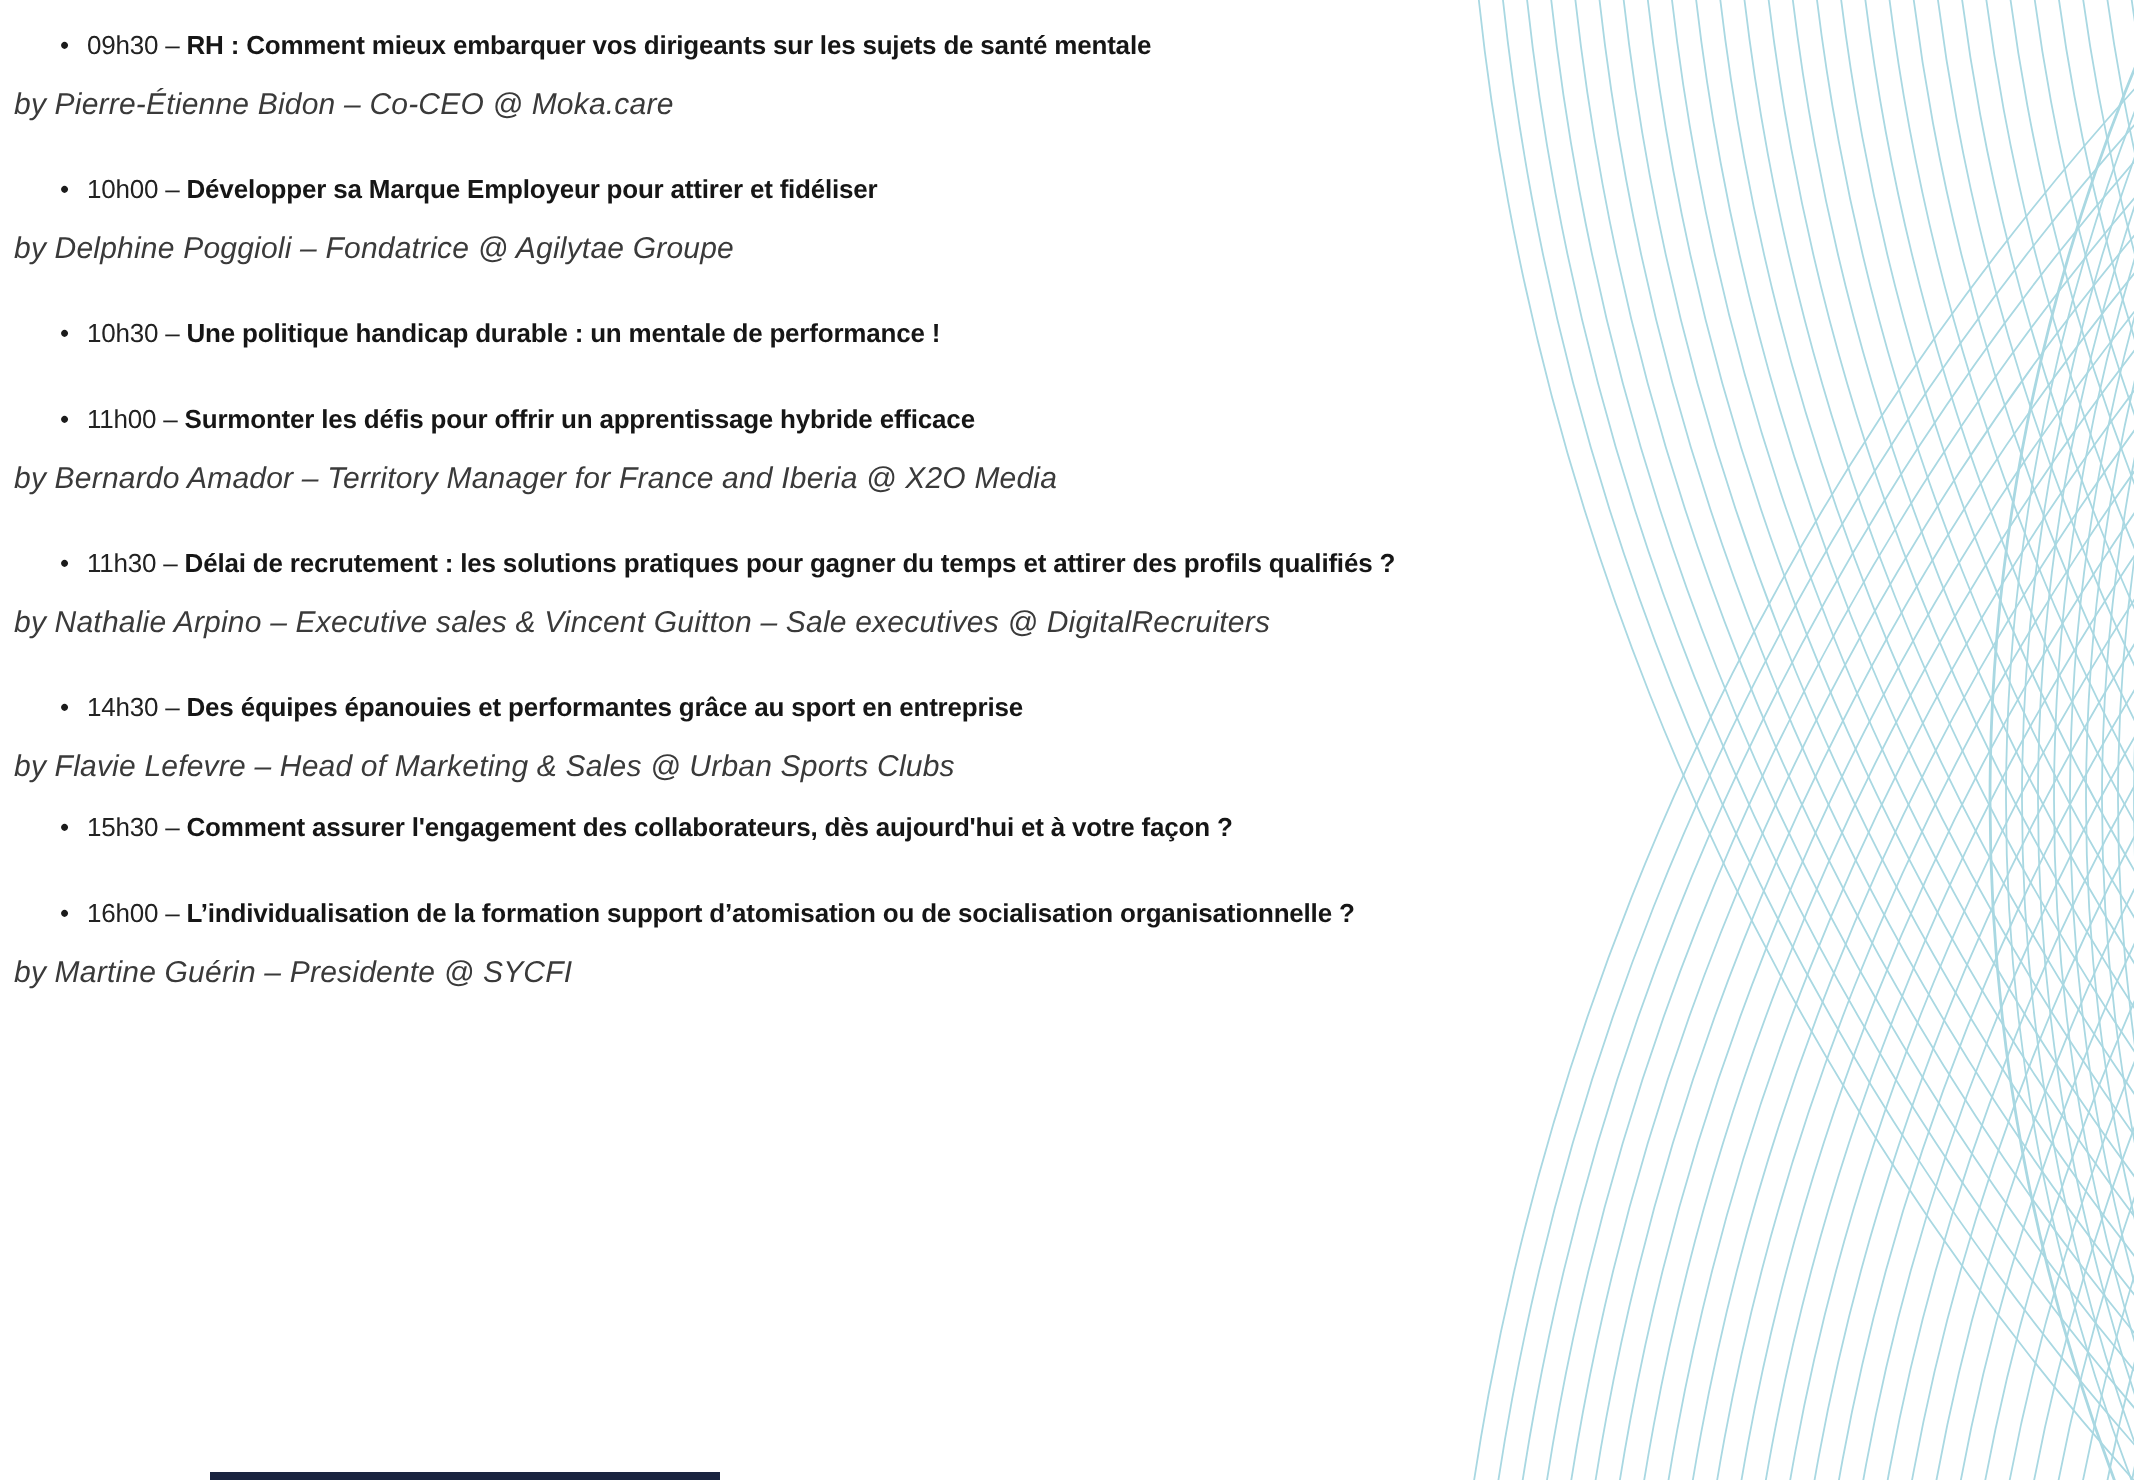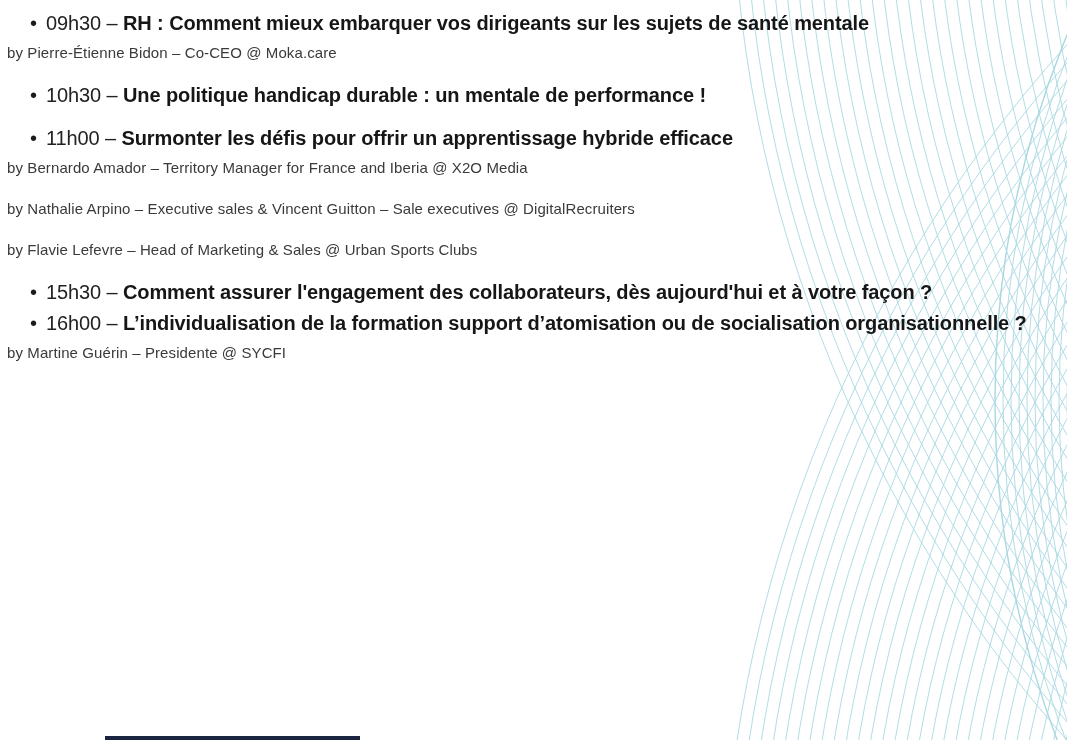--- a/index.html
+++ b/index.html
@@ -29,32 +29,33 @@
   .agenda {
     position: relative;
     z-index: 1;
     padding: 12px 0 0 7px;
     list-style: none;
   }
   .agenda-item { margin-bottom: 21px; }
   .agenda-item:nth-child(7) { margin-top: -12px; }
   .title-line {
     padding-left: 23px;
-    font-size: 20px;
+    font-size: 13px;
     line-height: 22px;
     white-space: nowrap;
     color: #222222;
     letter-spacing: -0.1px;
   }
   .bullet { margin-right: 9px; color: #1b1b1b; }
   .session-time { font-weight: 400; }
   .dash { font-weight: 400; }
   .session-title { font-weight: 700; color: #161616; }
   .session-speaker {
     margin-top: 9px;
+    font-style: italic;
     font-size: 15px;
     line-height: 20px;
     color: #3a3a3a;
     white-space: nowrap;
     letter-spacing: 0.1px;
   }
   .bottom-bar {
     position: absolute;
     left: 105px;
     bottom: 0;
@@ -137,41 +138,53 @@
   </svg>
 
 <ul class="agenda">
   <li class="agenda-item">
     <div class="title-line">
       <span class="bullet">•</span><span class="session-time">09h30</span><span class="dash"> – </span><span class="session-title">RH : Comment mieux embarquer vos dirigeants sur les sujets de santé mentale</span>
     </div>
     <div class="session-speaker">by Pierre-Étienne Bidon – Co-CEO @ Moka.care</div>
   </li>
 
+  <li class="agenda-item">
+    <div class="title-line">
+      <span class="bullet">•</span><span class="session-time">10h00</span><span class="dash"> – </span><span class="session-title">Développer sa Marque Employeur pour attirer et fidéliser</span>
+    </div>
+    <div class="session-speaker">by Delphine Poggioli – Fondatrice @ Agilytae Groupe</div>
+  </li>
 
   <li class="agenda-item">
     <div class="title-line">
       <span class="bullet">•</span><span class="session-time">10h30</span><span class="dash"> – </span><span class="session-title">Une politique handicap durable : un mentale de performance !</span>
     </div>
   </li>
 
   <li class="agenda-item">
     <div class="title-line">
       <span class="bullet">•</span><span class="session-time">11h00</span><span class="dash"> – </span><span class="session-title">Surmonter les défis pour offrir un apprentissage hybride efficace</span>
     </div>
     <div class="session-speaker">by Bernardo Amador – Territory Manager for France and Iberia @ X2O Media</div>
   </li>
 
   <li class="agenda-item">
+    <div class="title-line">
+      <span class="bullet">•</span><span class="session-time">11h30</span><span class="dash"> – </span><span class="session-title">Délai de recrutement : les solutions pratiques pour gagner du temps et attirer des profils qualifiés ?</span>
+    </div>
     <div class="session-speaker">by Nathalie Arpino – Executive sales &amp;  Vincent Guitton – Sale executives @ DigitalRecruiters</div>
   </li>
 
 
 
   <li class="agenda-item">
+    <div class="title-line">
+      <span class="bullet">•</span><span class="session-time">14h30</span><span class="dash"> – </span><span class="session-title">Des équipes épanouies et performantes grâce au sport en entreprise</span>
+    </div>
     <div class="session-speaker">by Flavie Lefevre – Head of Marketing &amp; Sales @ Urban Sports Clubs</div>
   </li>
 
   <li class="agenda-item">
     <div class="title-line">
       <span class="bullet">•</span><span class="session-time">15h30</span><span class="dash"> – </span><span class="session-title">Comment assurer l'engagement des collaborateurs, dès aujourd'hui et à votre façon ?</span>
     </div>
   </li>
 
   <li class="agenda-item">

